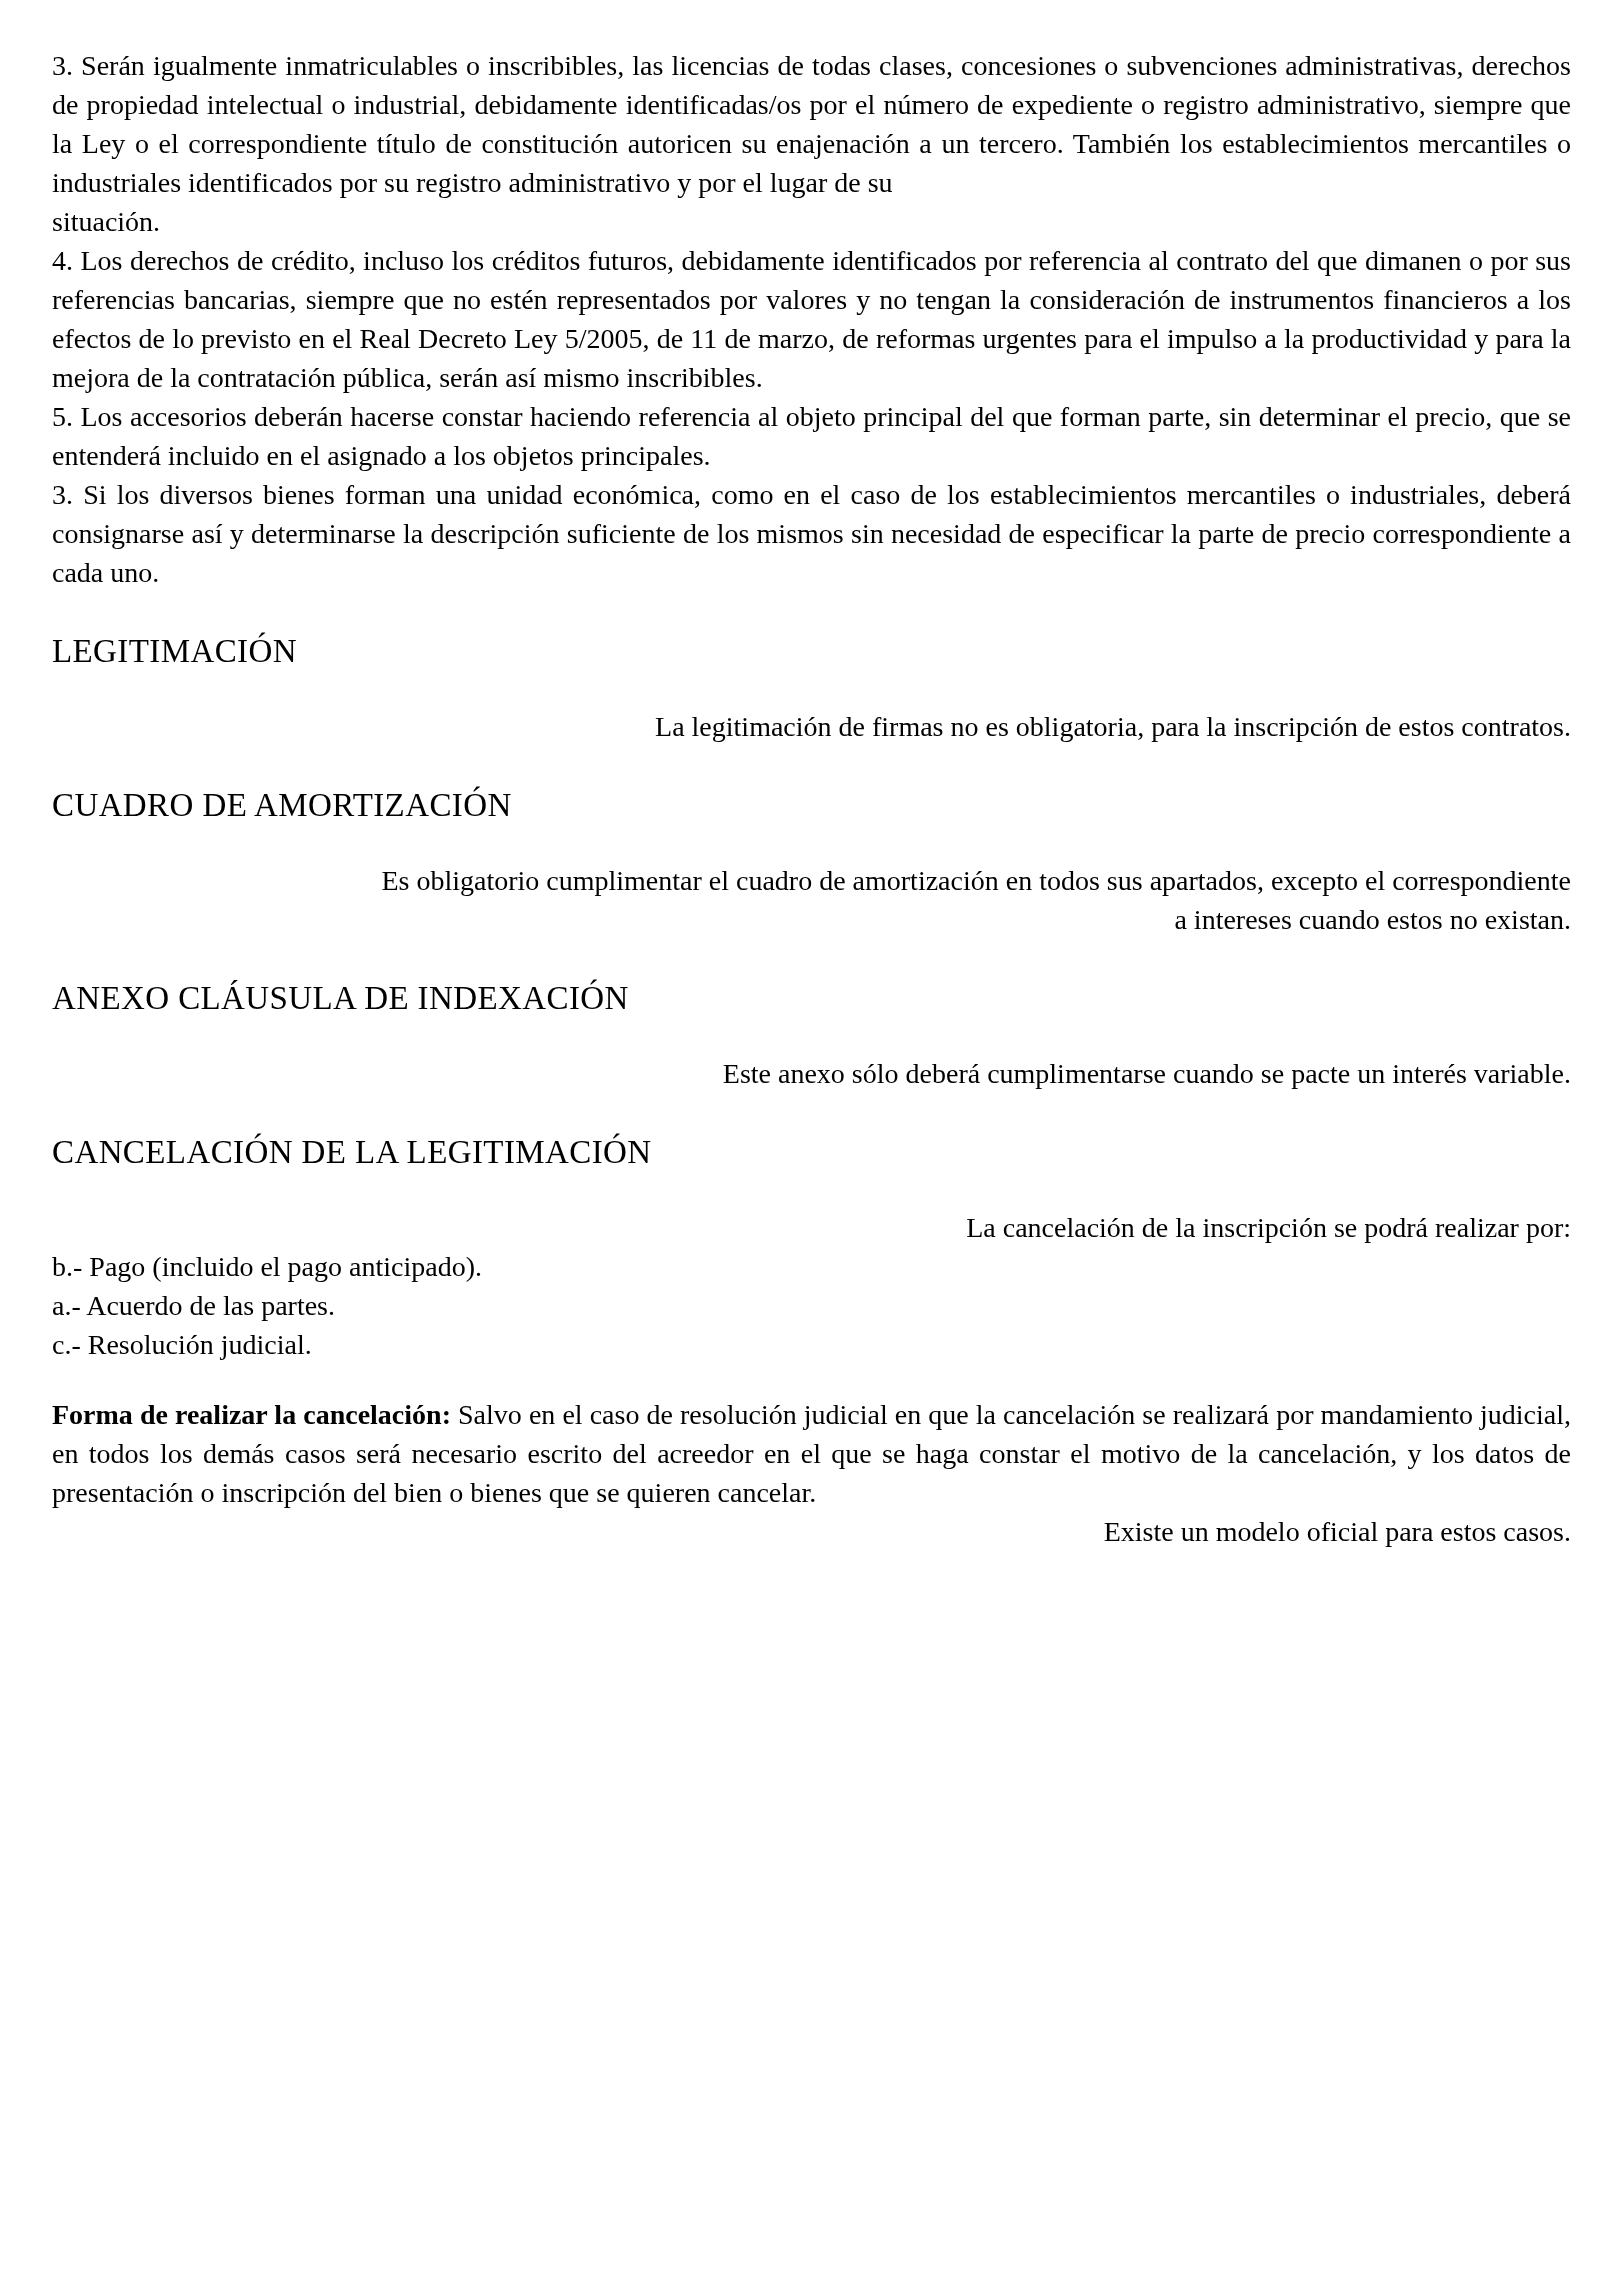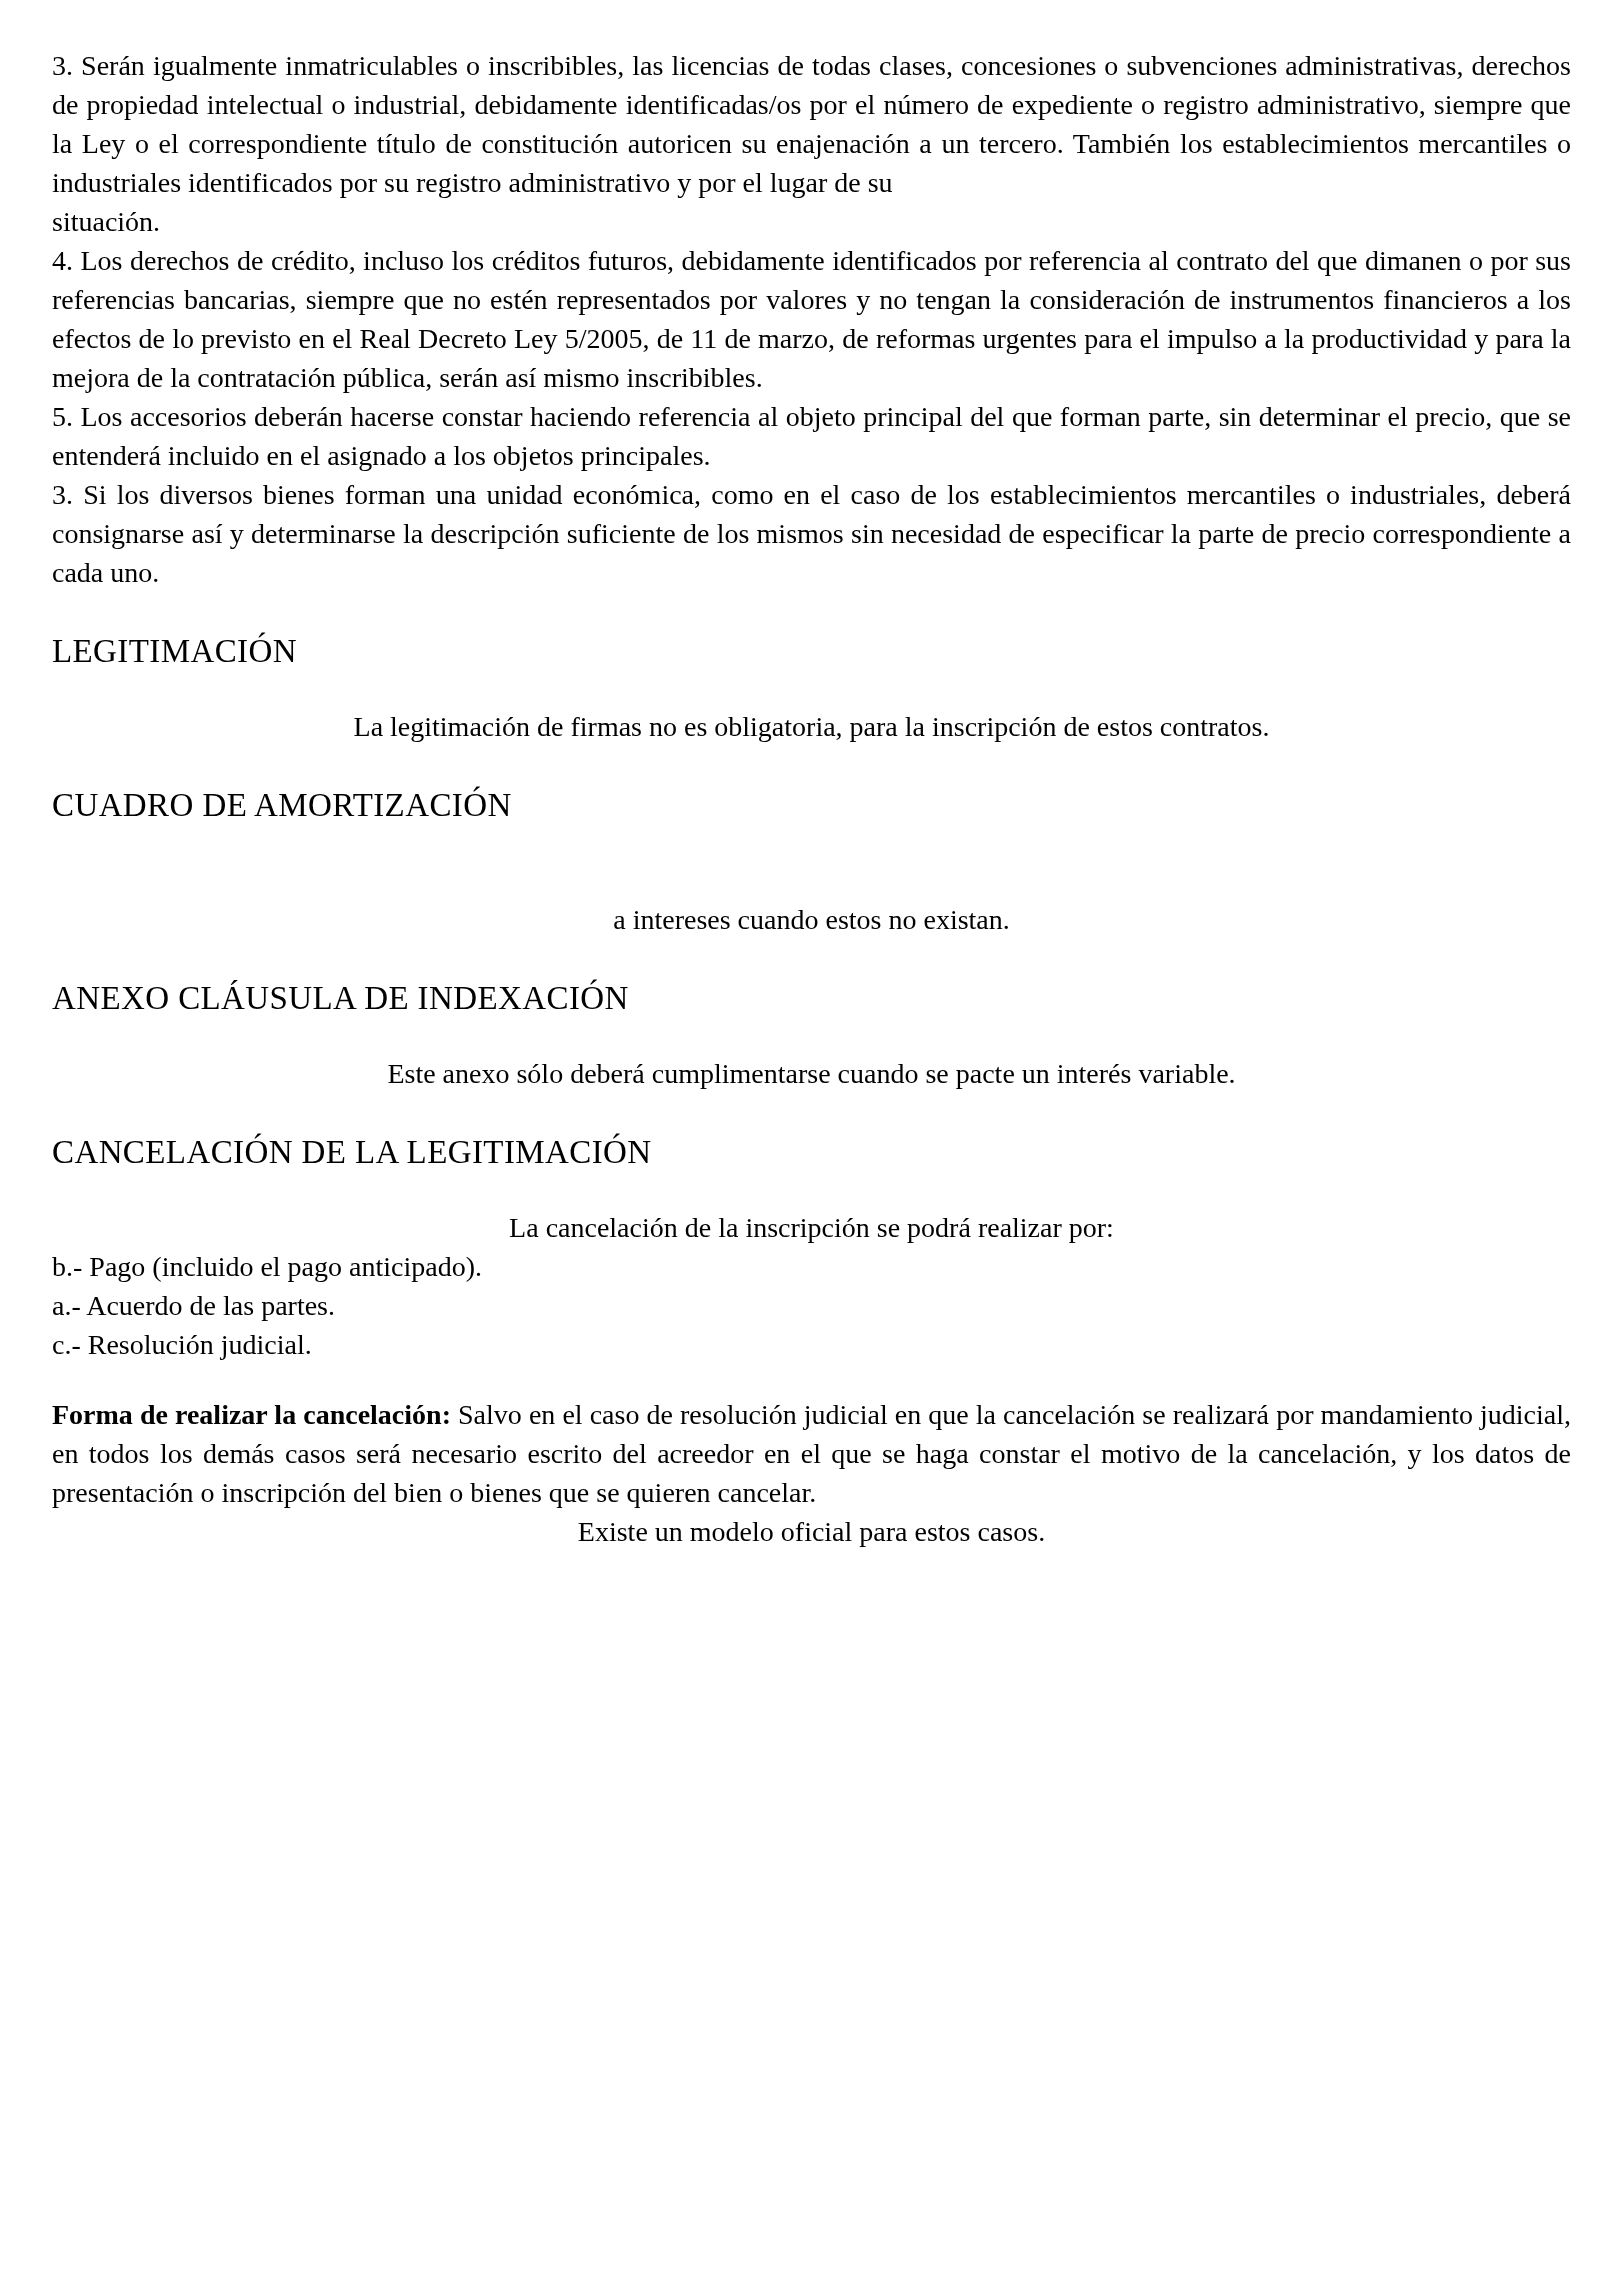--- a/index.html
+++ b/index.html
@@ -19,21 +19,21 @@
     line-height: 39px;
     padding: 46px 52px 16px 52px;
     overflow: hidden;
   }
   .para {
     margin: 0;
     text-align: justify;
     text-justify: inter-word;
   }
   .para.left {
-    text-align: center;
+    text-align: right;
   }
   h2.heading {
     font-size: 33px;
     line-height: 39px;
     font-weight: normal;
     margin: 40px 0 36px 0;
     letter-spacing: 0.4px;
   }
   .list {
     margin: 0;
@@ -60,21 +60,21 @@
     <p class="para">4. Los derechos de crédito, incluso los créditos futuros, debidamente identificados por referencia al contrato del que dimanen o por sus referencias bancarias, siempre que no estén representados por valores y no tengan la consideración de instrumentos financieros a los efectos de lo previsto en el Real Decreto Ley 5/2005, de 11 de marzo, de reformas urgentes para el impulso a la productividad y para la mejora de la contratación pública, serán así mismo inscribibles.</p>
 
     <p class="para">5. Los accesorios deberán hacerse constar haciendo referencia al objeto principal del que forman parte, sin determinar el precio, que se entenderá incluido en el asignado a los objetos principales.</p>
 
     <p class="para">3. Si los diversos bienes forman una unidad económica, como en el caso de los establecimientos mercantiles o industriales, deberá consignarse así y determinarse la descripción suficiente de los mismos sin necesidad de especificar la parte de precio correspondiente a cada uno.</p>
 
     <h2 class="heading">LEGITIMACIÓN</h2>
     <p class="para left">La legitimación de firmas no es obligatoria, para la inscripción de estos contratos.</p>
 
     <h2 class="heading">CUADRO DE AMORTIZACIÓN</h2>
-    <p class="para left"><br><span>a intereses cuando estos no existan.</span></p>
+    <p class="para left"><span>Es obligatorio cumplimentar el cuadro de amortización en todos sus apartados, excepto el correspondiente</span><br><span>a intereses cuando estos no existan.</span></p>
 
     <h2 class="heading">ANEXO CLÁUSULA DE INDEXACIÓN</h2>
     <p class="para left">Este anexo sólo deberá cumplimentarse cuando se pacte un interés variable.</p>
 
     <h2 class="heading">CANCELACIÓN DE LA LEGITIMACIÓN</h2>
     <p class="para left">La cancelación de la inscripción se podrá realizar por:</p>
 
     <div class="list">
       <div class="list-item">b.- Pago (incluido el pago anticipado).</div>
       <div class="list-item">a.- Acuerdo de las partes.</div>

